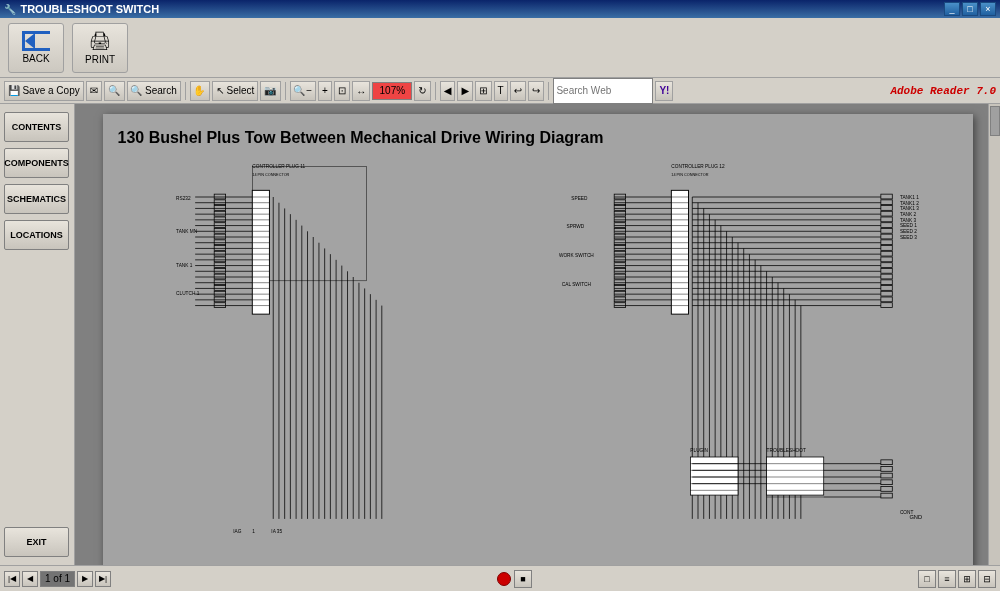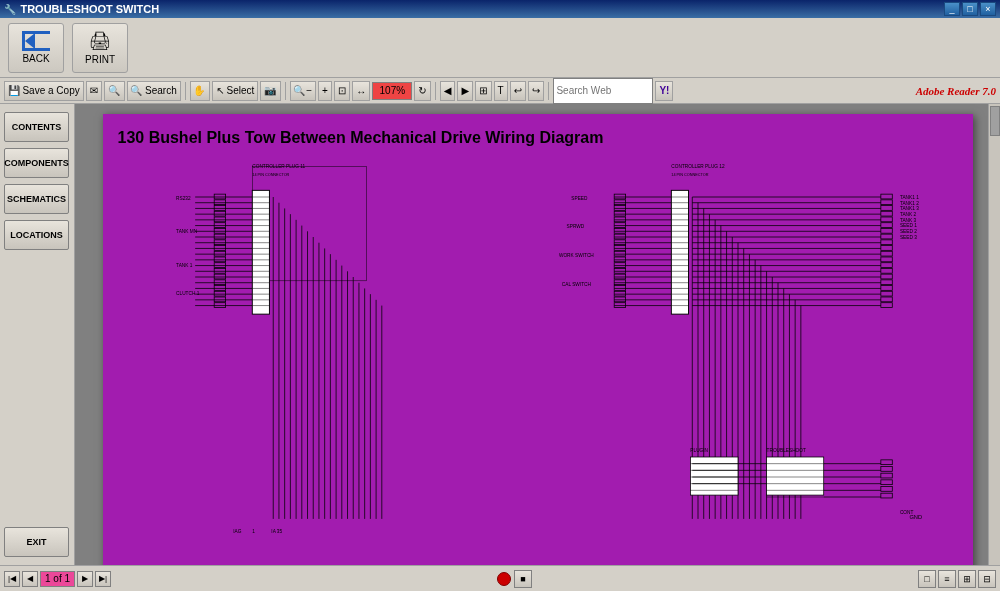--- a/index.html
+++ b/index.html
@@ -166,21 +166,21 @@
       background: #808080;
       overflow: auto;
       position: relative;
       display: flex;
       align-items: flex-start;
       justify-content: center;
       padding: 10px;
     }
 
     #pdf-page {
-      background: #a21caf;
+      background: #a3a3a3;
       width: 870px;
       min-height: 440px;
       position: relative;
       padding: 15px;
       box-shadow: 2px 2px 8px rgba(0,0,0,0.5);
     }
 
     #pdf-title {
       font-size: 16px;
       font-weight: bold;
@@ -212,21 +212,21 @@
       width: 16px; height: 16px;
       background: linear-gradient(to bottom, #e8e4dc, #c8c4bc);
       border: 1px solid #808080;
       font-size: 8px;
       cursor: pointer;
       display: flex; align-items: center; justify-content: center;
     }
     .page-input {
       width: 35px; height: 16px;
       border: 1px solid #808080;
-      background: #ec4899;
+      background: #737373;
       text-align: center;
       font-size: 10px;
     }
     .status-right { display: flex; gap: 2px; }
     .status-icon-btn {
       width: 18px; height: 18px;
       background: linear-gradient(to bottom, #e8e4dc, #c8c4bc);
       border: 1px solid #808080;
       cursor: pointer;
       display: flex; align-items: center; justify-content: center;
@@ -301,21 +301,21 @@
   <button class="pdf-btn">◀</button>
   <button class="pdf-btn">▶</button>
   <button class="pdf-btn">⊞</button>
   <button class="pdf-btn">T</button>
   <button class="pdf-btn">↩</button>
   <button class="pdf-btn">↪</button>
   <div class="pdf-separator"></div>
   <input class="pdf-search-input" type="text" placeholder="Search Web" style="">
   <button class="pdf-btn" style="font-weight:bold;color:#400098;">Y!</button>
   <div style="flex:1"></div>
-  <span class="adobe-logo" style="font-style:italic;color:#cc0000;font-size:11px;font-family:Liberation Serif, serif;">Adobe Reader 7.0</span>
+  <span class="adobe-logo" style="font-style:italic;color:#cc0000;font-size:11px;font-family:Liberation Mono, monospace;">Adobe Reader 7.0</span>
 </div>
 
 <div id="main-area">
 
   <div id="sidebar">
 
     <button class="sidebar-btn">
       <span>CONTENTS</span>
     </button>
     <button class="sidebar-btn">

